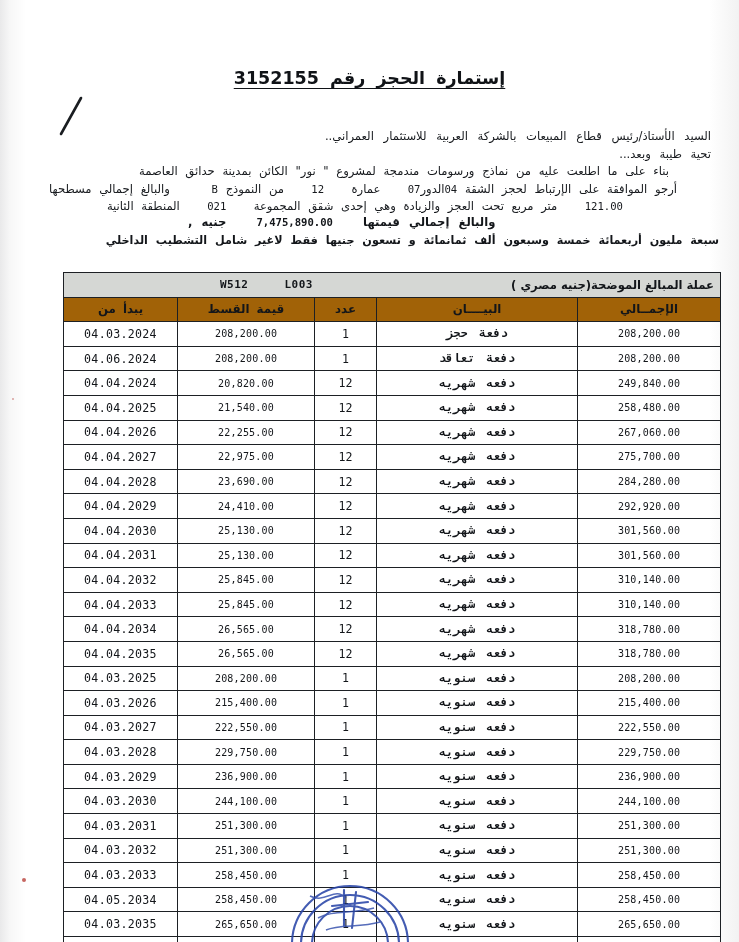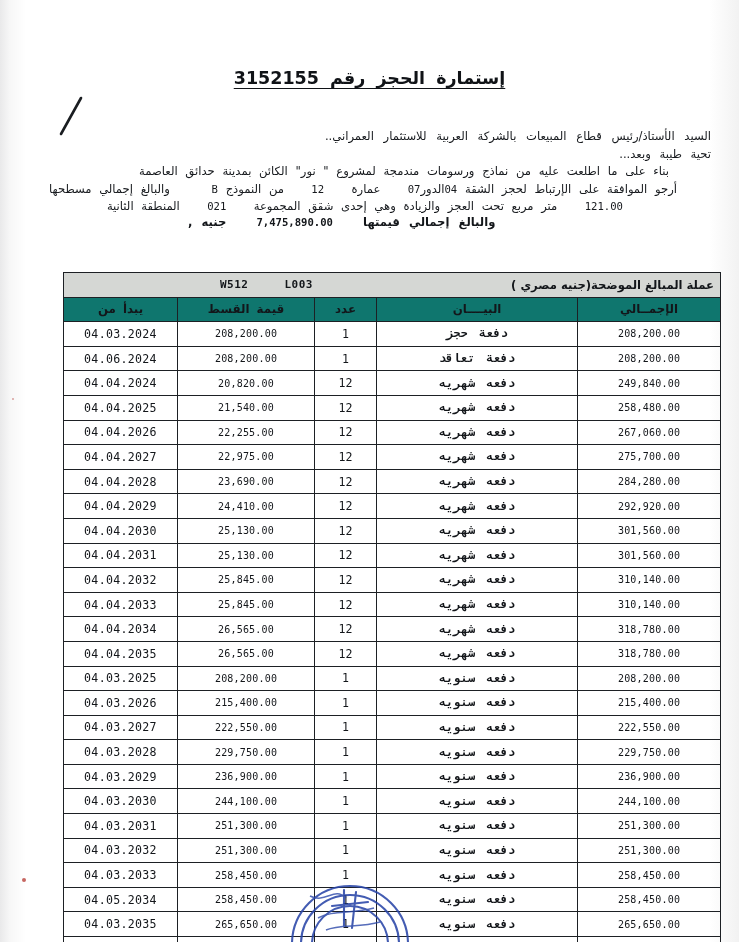--- a/index.html
+++ b/index.html
@@ -131,21 +131,21 @@
   }
   .currency-codes {
     font-family: "DejaVu Sans Mono", "Liberation Mono", monospace;
     font-size: 11px;
     letter-spacing: .5px;
     display: flex;
     gap: 36px;
     padding-left: 150px;
   }
   .colhead-row th {
-    background: #0f766e;
+    background: #a16207;
     height: 21px;
     font-family: "DejaVu Sans", "Liberation Sans", sans-serif;
     font-size: 11.8px;
     font-weight: bold;
     letter-spacing: 1.2px;
     word-spacing: 3px;
   }
   td.cell-amount { font-size: 10px; letter-spacing: .2px; }
   td.cell-desc {
     font-family: Liberation Mono, monospace;
@@ -217,20 +217,21 @@
   </div>
 
   <div id="total-block">
     <div class="hdr-line total-line">
       <span>والبالغ إجمالي قيمتها</span>
       <span class="gap-sm"></span>
       <span class="num">7,475,890.00</span>
       <span class="gap-sm"></span>
       <span>جنيه ,</span>
     </div>
+    <div class="hdr-line words-line">سبعة مليون أربعمائة خمسة وسبعون ألف ثمانمائة و تسعون    جنيها فقط لاغير  شامل التشطيب الداخلي</div>
   </div>
 
   <table id="schedule-table">
     <colgroup>
       <col class="c-total">
         <col class="c-desc">
         <col class="c-count">
         <col class="c-inst">
         <col class="c-start">
     </colgroup>

